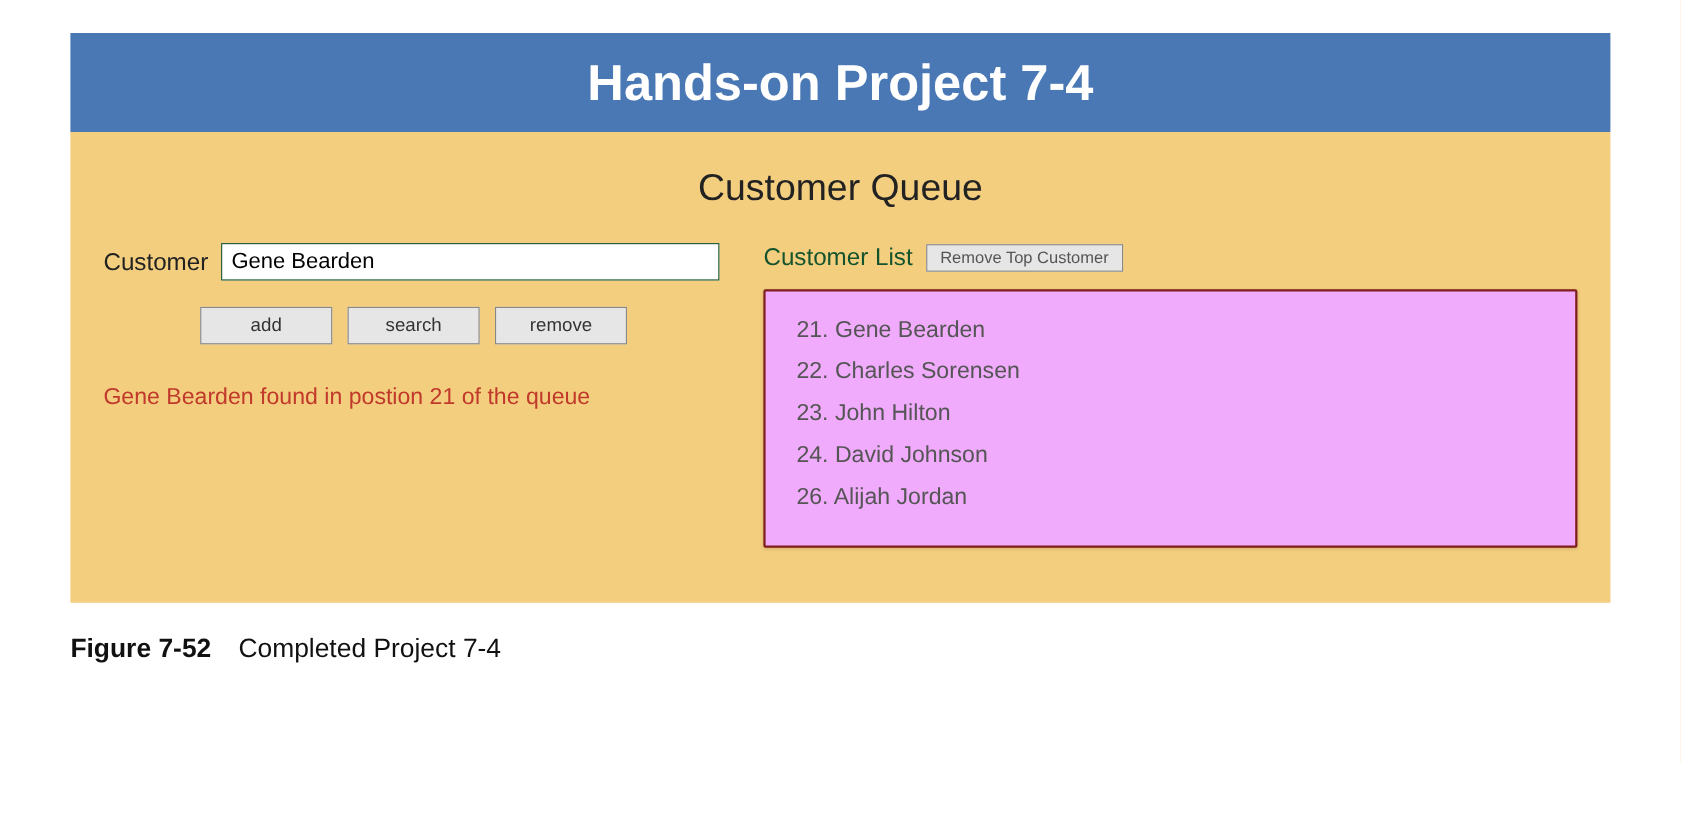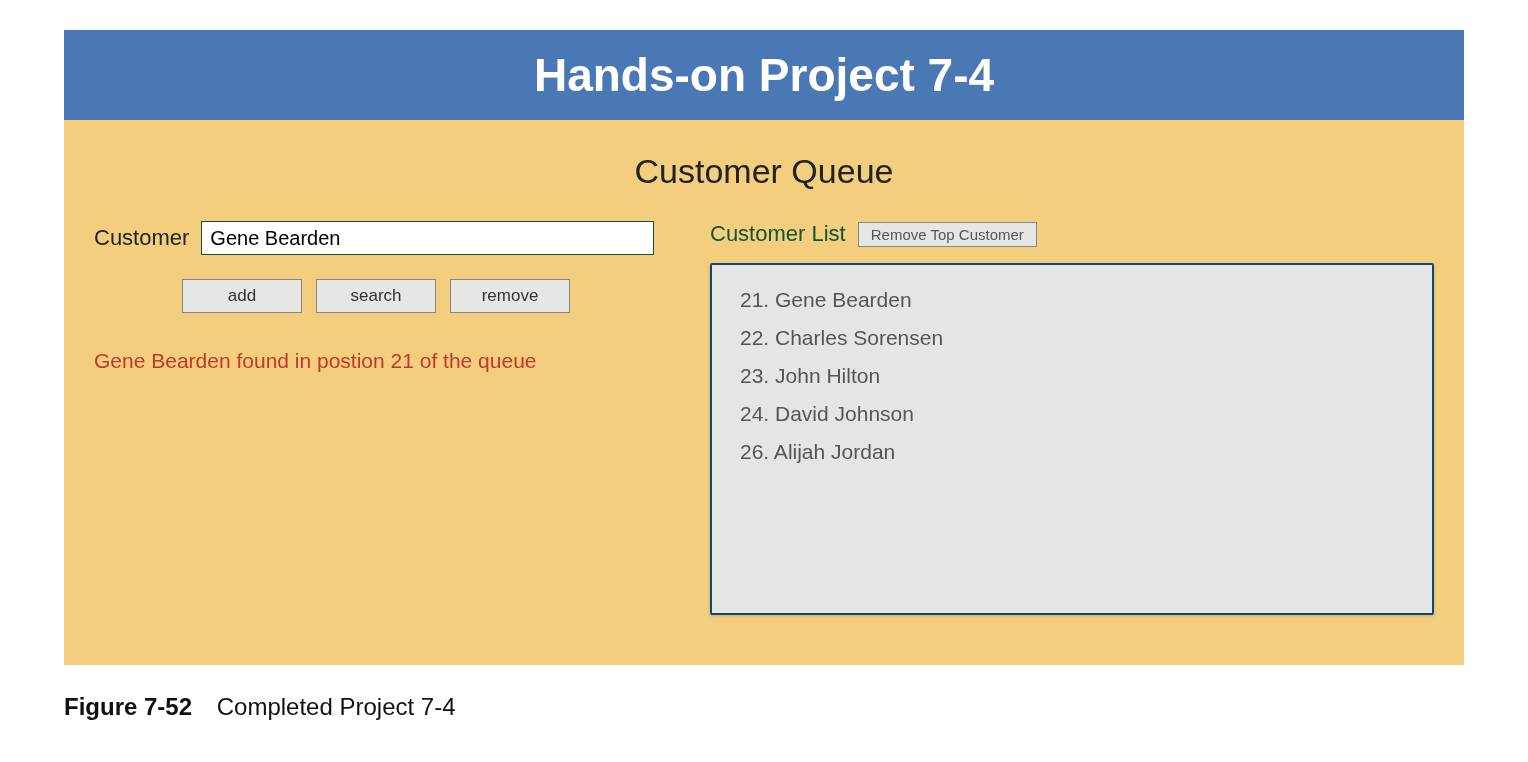--- a/index.html
+++ b/index.html
@@ -30,21 +30,21 @@
     }
     .sub-title {
       text-align: center;
       font-size: 34px;
       color: #222;
       padding: 12px 0 30px 0;
       font-weight: 400;
     }
     .columns {
       display: flex;
-      gap: 56px;
+      gap: 40px;
       align-items: flex-start;
     }
     .left-col {
       flex: 0 0 560px;
     }
     .right-col {
       flex: 1;
     }
     .form-row {
       display: flex;
@@ -98,24 +98,24 @@
     .remove-top-btn {
       background: #e6e6e6;
       border: 1px solid #888;
       padding: 3px 12px;
       font-size: 15px;
       color: #555;
       cursor: pointer;
       font-family: inherit;
     }
     .list-box {
-      background: #e5e5e5;
-      border: 2px solid #0c4a6e;
+      background: #f0abfc;
+      border: 2px solid #7f1d1d;
       border-radius: 2px;
-      height: 352px;
+      height: 235px;
       overflow-y: scroll;
       padding: 16px 28px;
       box-shadow: 0 1px 3px rgba(0,0,0,.15);
     }
     .list-box ol {
       list-style: none;
     }
     .list-box li {
       font-size: 21px;
       color: #555;

